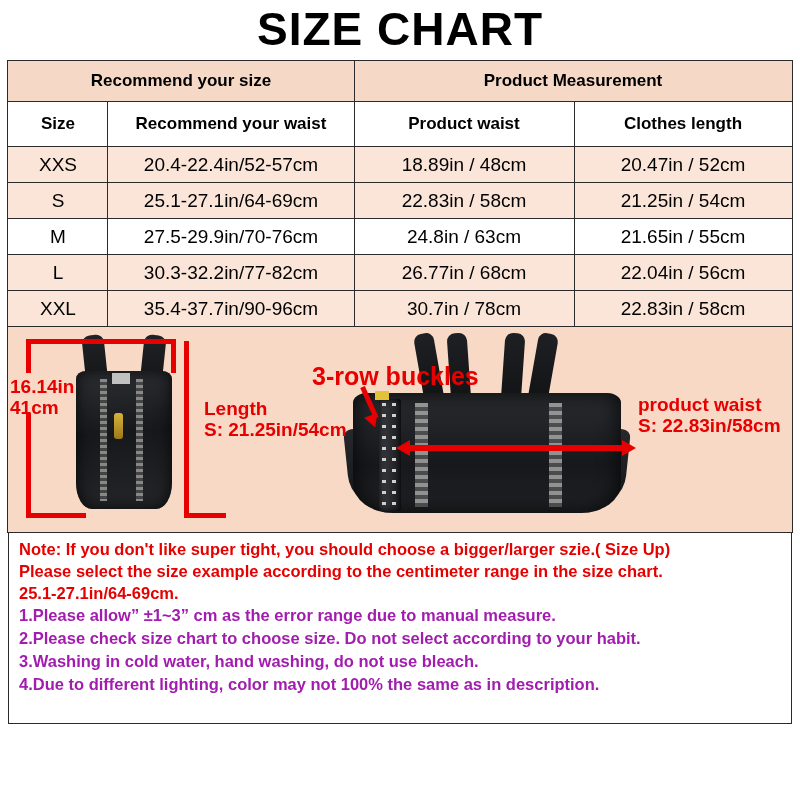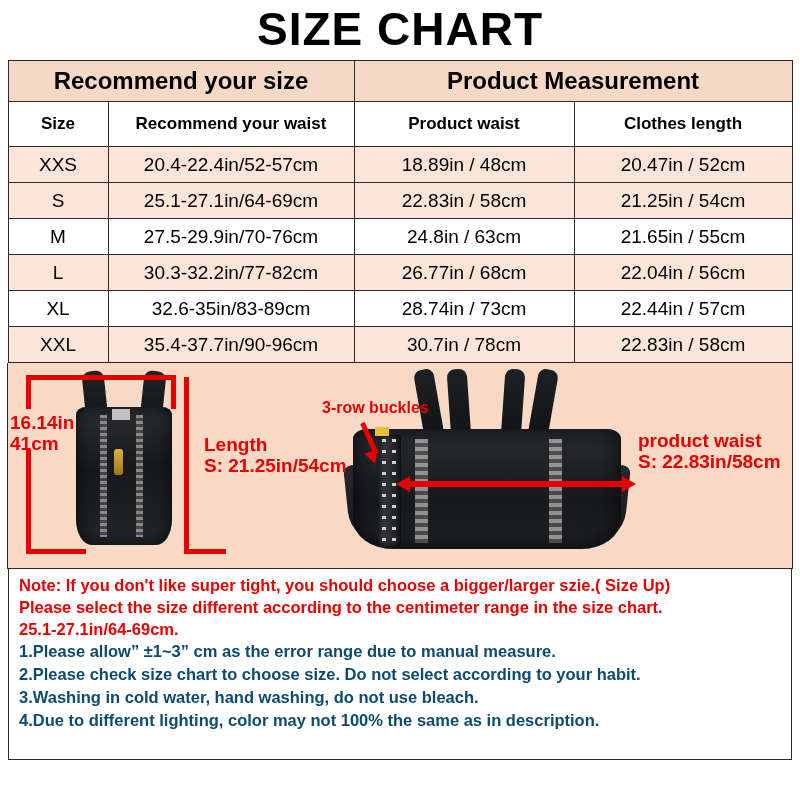--- a/index.html
+++ b/index.html
@@ -41,21 +41,21 @@
   }
   table.size-chart th,
   table.size-chart td {
     border: 1px solid #2b2b2b;
     text-align: center;
     font-family: "Liberation Sans", sans-serif;
   }
   .group-head th {
     background: #f5d9c6;
     font-weight: bold;
-    font-size: 24px;
+    font-size: 17px;
     height: 36px;
     padding: 2px 0;
   }
   .col-head th {
     background: #ffffff;
     font-weight: bold;
     font-size: 17px;
     height: 30px;
     padding: 7px 0;
   }
@@ -258,21 +258,21 @@
     height: 191px;
   }
   .note-red {
     color: #e60000;
     font-weight: bold;
     font-size: 16.5px;
     line-height: 1.32;
     font-family: "Liberation Sans", sans-serif;
   }
   .note-black {
-    color: #0c4a6e;
+    color: #a21caf;
     font-weight: bold;
     font-size: 16.5px;
     line-height: 1.38;
     font-family: "Liberation Sans", sans-serif;
   }
 </style>
 </head>
 <body>
 
 <div class="page">
@@ -315,26 +315,20 @@
         <td>M</td>
         <td>27.5-29.9in/70-76cm</td>
         <td>24.8in / 63cm</td>
         <td>21.65in / 55cm</td>
       </tr>
       <tr class="odd">
         <td>L</td>
         <td>30.3-32.2in/77-82cm</td>
         <td>26.77in / 68cm</td>
         <td>22.04in / 56cm</td>
-      </tr>
-      <tr class="even">
-        <td>XL</td>
-        <td>32.6-35in/83-89cm</td>
-        <td>28.74in / 73cm</td>
-        <td>22.44in / 57cm</td>
       </tr>
       <tr class="odd">
         <td>XXL</td>
         <td>35.4-37.7in/90-96cm</td>
         <td>30.7in / 78cm</td>
         <td>22.83in / 58cm</td>
       </tr>
     </tbody>
   </table>
 
@@ -370,35 +364,35 @@
     <div class="ann" style="left:2px; top:50px; font-size:19px;">16.14in
 41cm</div>
 
     <div class="rline" style="left:18px; top:86px; width:5px; height:104px;"></div>
     <div class="rline" style="left:18px; top:186px; width:60px; height:5px;"></div>
     <div class="rline" style="left:176px; top:14px; width:5px; height:176px;"></div>
     <div class="rline" style="left:176px; top:186px; width:42px; height:5px;"></div>
     <div class="ann" style="left:196px; top:72px; font-size:19px;">Length
 S: 21.25in/54cm</div>
 
-    <div class="ann" style="left:314px; top:36px; font-size:16px;">3-row buckles</div>
+    <div class="ann" style="left:304px; top:36px; font-size:25px;">3-row buckles</div>
     <div class="rline" style="left:352px; top:60px; width:5px; height:34px; transform:rotate(-24deg); transform-origin: top center;"></div>
     <div class="arrow" style="left:358px; top:88px; border-left:7px solid transparent; border-right:7px solid transparent; border-top:13px solid #e60000; transform:rotate(-20deg);"></div>
 
     <div class="rline" style="left:398px; top:118px; width:218px; height:6px;"></div>
     <div class="arrow" style="left:388px; top:113px; border-top:8px solid transparent; border-bottom:8px solid transparent; border-right:14px solid #e60000;"></div>
     <div class="arrow" style="left:614px; top:113px; border-top:8px solid transparent; border-bottom:8px solid transparent; border-left:14px solid #e60000;"></div>
     <div class="ann" style="left:630px; top:68px; font-size:19px;">product waist
 S: 22.83in/58cm</div>
 
   </div>
 
   <div class="notes">
     <div class="note-red">Note: If you don't like super tight, you should choose a bigger/larger szie.( Size Up)</div>
-    <div class="note-red">Please select the size different according to the centimeter range in the size chart.</div>
+    <div class="note-red">Please select the size example according to the centimeter range in the size chart.</div>
     <div class="note-red">25.1-27.1in/64-69cm.</div>
     <div class="note-black">1.Please allow” ±1~3” cm as the error range due to manual measure.</div>
     <div class="note-black">2.Please check size chart to choose size. Do not select according to your habit.</div>
     <div class="note-black">3.Washing in cold water, hand washing, do not use bleach.</div>
     <div class="note-black">4.Due to different lighting, color may not 100% the same as in description.</div>
   </div>
 
 </div>
 
 </body></html>

